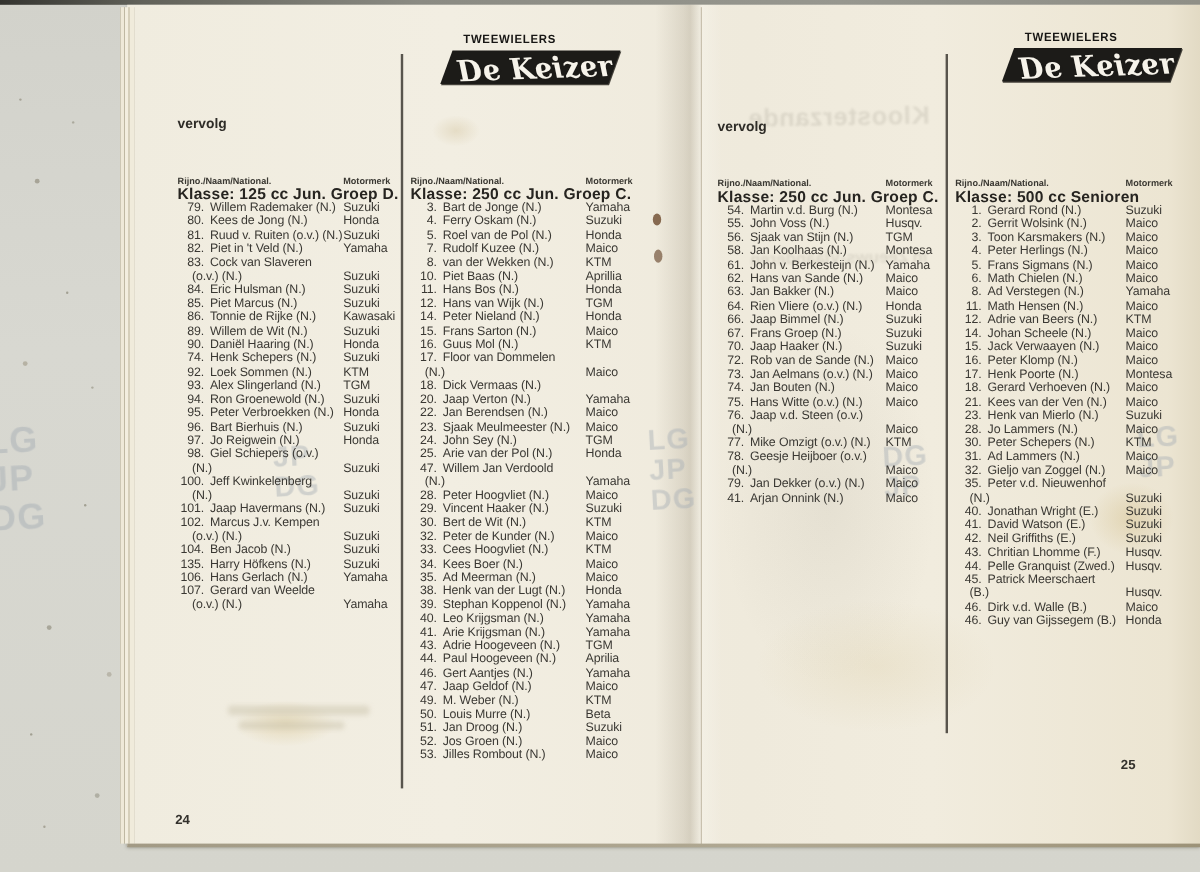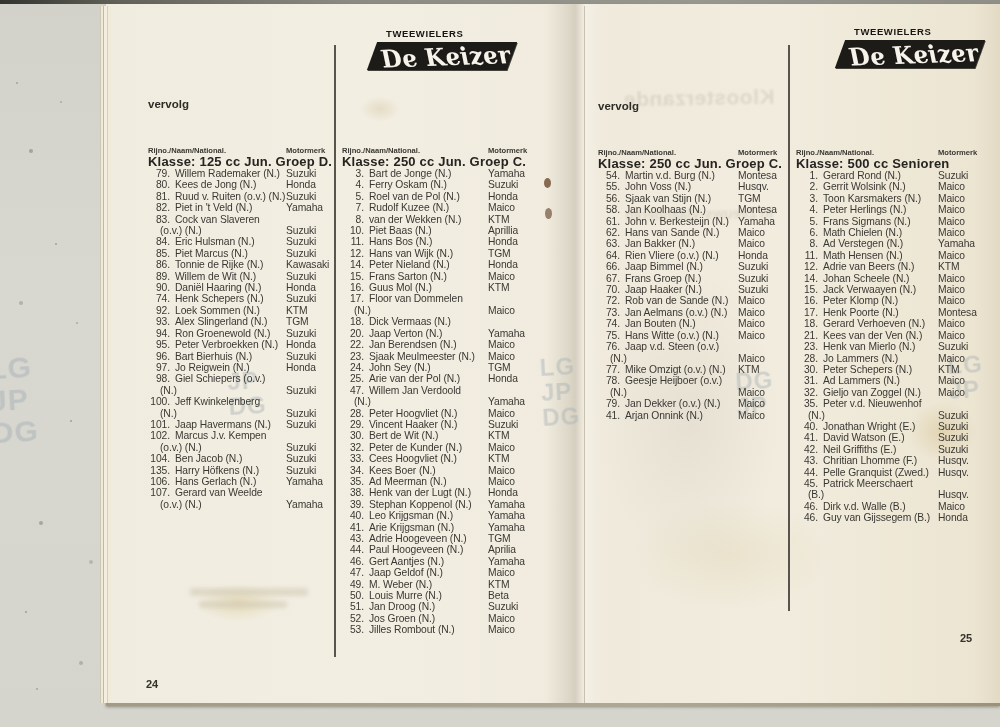--- a/index.html
+++ b/index.html
@@ -75,21 +75,21 @@
   .ch-r{width:48px;flex:none;white-space:nowrap;}
   .rows{position:absolute;top:74px;left:0;right:0;font-size:10.3px;line-height:11.4px;color:#3a3833;
     letter-spacing:-.1px;}
   .row .l1,.row .l2{display:flex;}
   .no{width:24px;flex:none;text-align:right;}
   .nm{flex:1;min-width:0;margin-left:5px;white-space:nowrap;overflow:visible;}
   .nm2{flex:1;min-width:0;margin-left:14px;white-space:nowrap;}
   .br{width:48px;flex:none;white-space:nowrap;}
   .pagenum{position:absolute;font-size:11px;font-weight:bold;color:#33312c;}
   .pn-24{left:146px;top:640px;margin-top:38px;}
-  .pn-25{left:960px;top:632px;}
+  .pn-25{left:934px;top:632px;}
 </style>
 </head>
 <body>
 
 <div class="top-edge"></div>
 <div class="booklet"></div>
 <div class="page-edges"></div>
 <div class="gutter"></div>
 <div class="right-page-edge"></div>
 <div class="bottom-shadow"></div>

